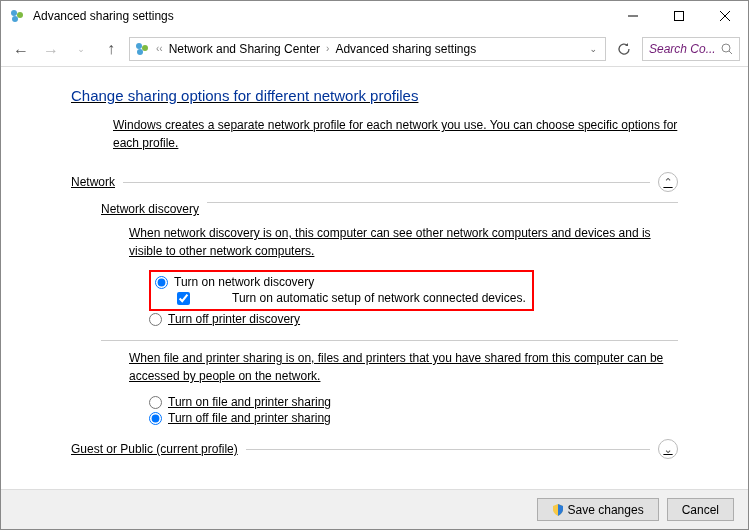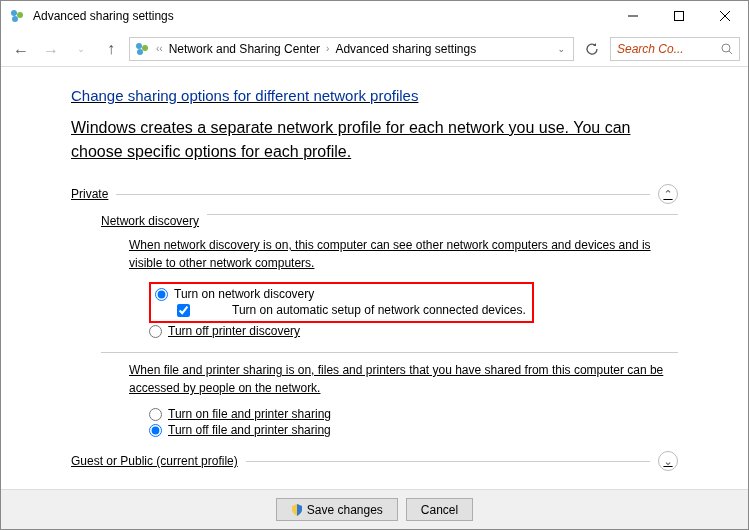--- a/index.html
+++ b/index.html
@@ -10,40 +10,40 @@
 .win-controls { display: flex; }
 .win-btn { width: 46px; height: 30px; display: flex; align-items: center; justify-content: center; font-size: 13px; }
 .navbar { height: 36px; display: flex; align-items: center; padding: 0 8px; border-bottom: 1px solid #ddd; gap: 6px; }
 .nav-arrow { width: 24px; height: 24px; display: flex; align-items: center; justify-content: center; color: #555; font-size: 16px; }
 .nav-arrow.disabled { color: #bbb; }
 .breadcrumb { flex: 1; display: flex; align-items: center; border: 1px solid #ccc; height: 24px; padding: 0 4px; gap: 6px; font-size: 12px; }
 .breadcrumb .sep { color: #888; font-size: 10px; }
 .bc-icon { width: 16px; height: 16px; }
 .bc-drop { color: #666; font-size: 9px; margin-left: auto; padding: 0 4px; }
 .refresh { width: 24px; height: 24px; display: flex; align-items: center; justify-content: center; }
-.searchbox { width: 130px; height: 24px; border: 1px solid #ccc; display: flex; align-items: center; padding: 0 6px; color: #c2410c; font-style: italic; gap: 4px; }
+.searchbox { width: 98px; height: 24px; border: 1px solid #ccc; display: flex; align-items: center; padding: 0 6px; color: #701a75; font-style: italic; gap: 4px; }
 .content { position: absolute; top: 66px; bottom: 40px; left: 0; right: 0; padding: 20px 70px 10px 70px; overflow: hidden; text-decoration: underline; }
 .heading { color: #003399; font-size: 15px; margin-bottom: 12px; }
-.intro { font-size: 16px; line-height: 1.5; margin-bottom: 20px; }
+.intro { font-size: 12px; line-height: 1.5; margin-bottom: 20px; margin-left: 42px; }
 .section-header { display: flex; align-items: center; font-size: 12px; margin-bottom: 10px; }
 .section-header .label { margin-right: 8px; }
 .section-header .line { flex: 1; height: 1px; background: #ccc; }
 .chev { width: 20px; height: 20px; border: 1px solid #bbb; border-radius: 50%; display: flex; align-items: center; justify-content: center; margin-left: 8px; font-size: 11px; color: #555; }
 .subsection { margin-left: 30px; margin-bottom: 14px; }
 .subsection-title { display: flex; margin-bottom: 8px; }
 .subsection-title .label { margin-right: 8px; }
 .subsection-title .line { flex: 1; height: 1px; background: #ccc; }
 .desc { margin-left: 28px; margin-bottom: 10px; line-height: 1.5; }
 .options { margin-left: 48px; }
 .opt-row { margin-bottom: 2px; display: flex; align-items: center; }
 .opt-row input { margin-right: 6px; }
 .nested { margin-left: 22px; margin-bottom: 2px; display: flex; align-items: center; gap: 36px; }
 .nested input { margin-right: 6px; }
 .highlight-box { border: 2px solid #ff0000; padding: 3px 6px 2px 4px; display: inline-block; margin-bottom: 1px; }
-.footer { position: absolute; bottom: 0; left: 0; right: 0; height: 40px; background: #f0f0f0; border-top: 1px solid #ddd; display: flex; align-items: center; justify-content: center; padding: 0 14px; gap: 8px; }
+.footer { position: absolute; bottom: 0; left: 0; right: 0; height: 40px; background: #f0f0f0; border-top: 1px solid #ddd; display: flex; align-items: center; justify-content: flex-end; padding: 0 14px; gap: 8px; }
 .btn { height: 23px; padding: 0 14px; border: 1px solid #adadad; background: #e1e1e1; font-size: 12px; font-family: inherit; display: inline-flex; align-items: center; gap: 4px; }
 .shield { width: 12px; height: 12px; }
 input[type=radio], input[type=checkbox] { width: 13px; height: 13px; }
 </style>
 </head>
 <body>
 
 <div class="titlebar">
   <svg class="app-icon" viewBox="0 0 16 16">
       <circle cx="5" cy="5" r="3" fill="#4aa3d8"></circle>
@@ -101,21 +101,21 @@
         <line x1="8" y1="8" x2="11" y2="11" stroke="#888"></line>
       </svg>
   </div>
 </div>
 
 <div class="content">
   <div class="heading">Change sharing options for different network profiles</div>
   <div class="intro">Windows creates a separate network profile for each network you use. You can choose specific options for each profile.</div>
 
   <div class="section-header">
-    <span class="label">Private</span>
+    <span class="label">Network</span>
     <div class="line"></div>
     <div class="chev">⌃</div>
   </div>
 
   <div class="subsection">
     <div class="subsection-title">
       <span class="label">Network discovery</span>
       <div class="line"></div>
     </div>
     <div class="desc">When network discovery is on, this computer can see other network computers and devices and is visible to other network computers.</div>

